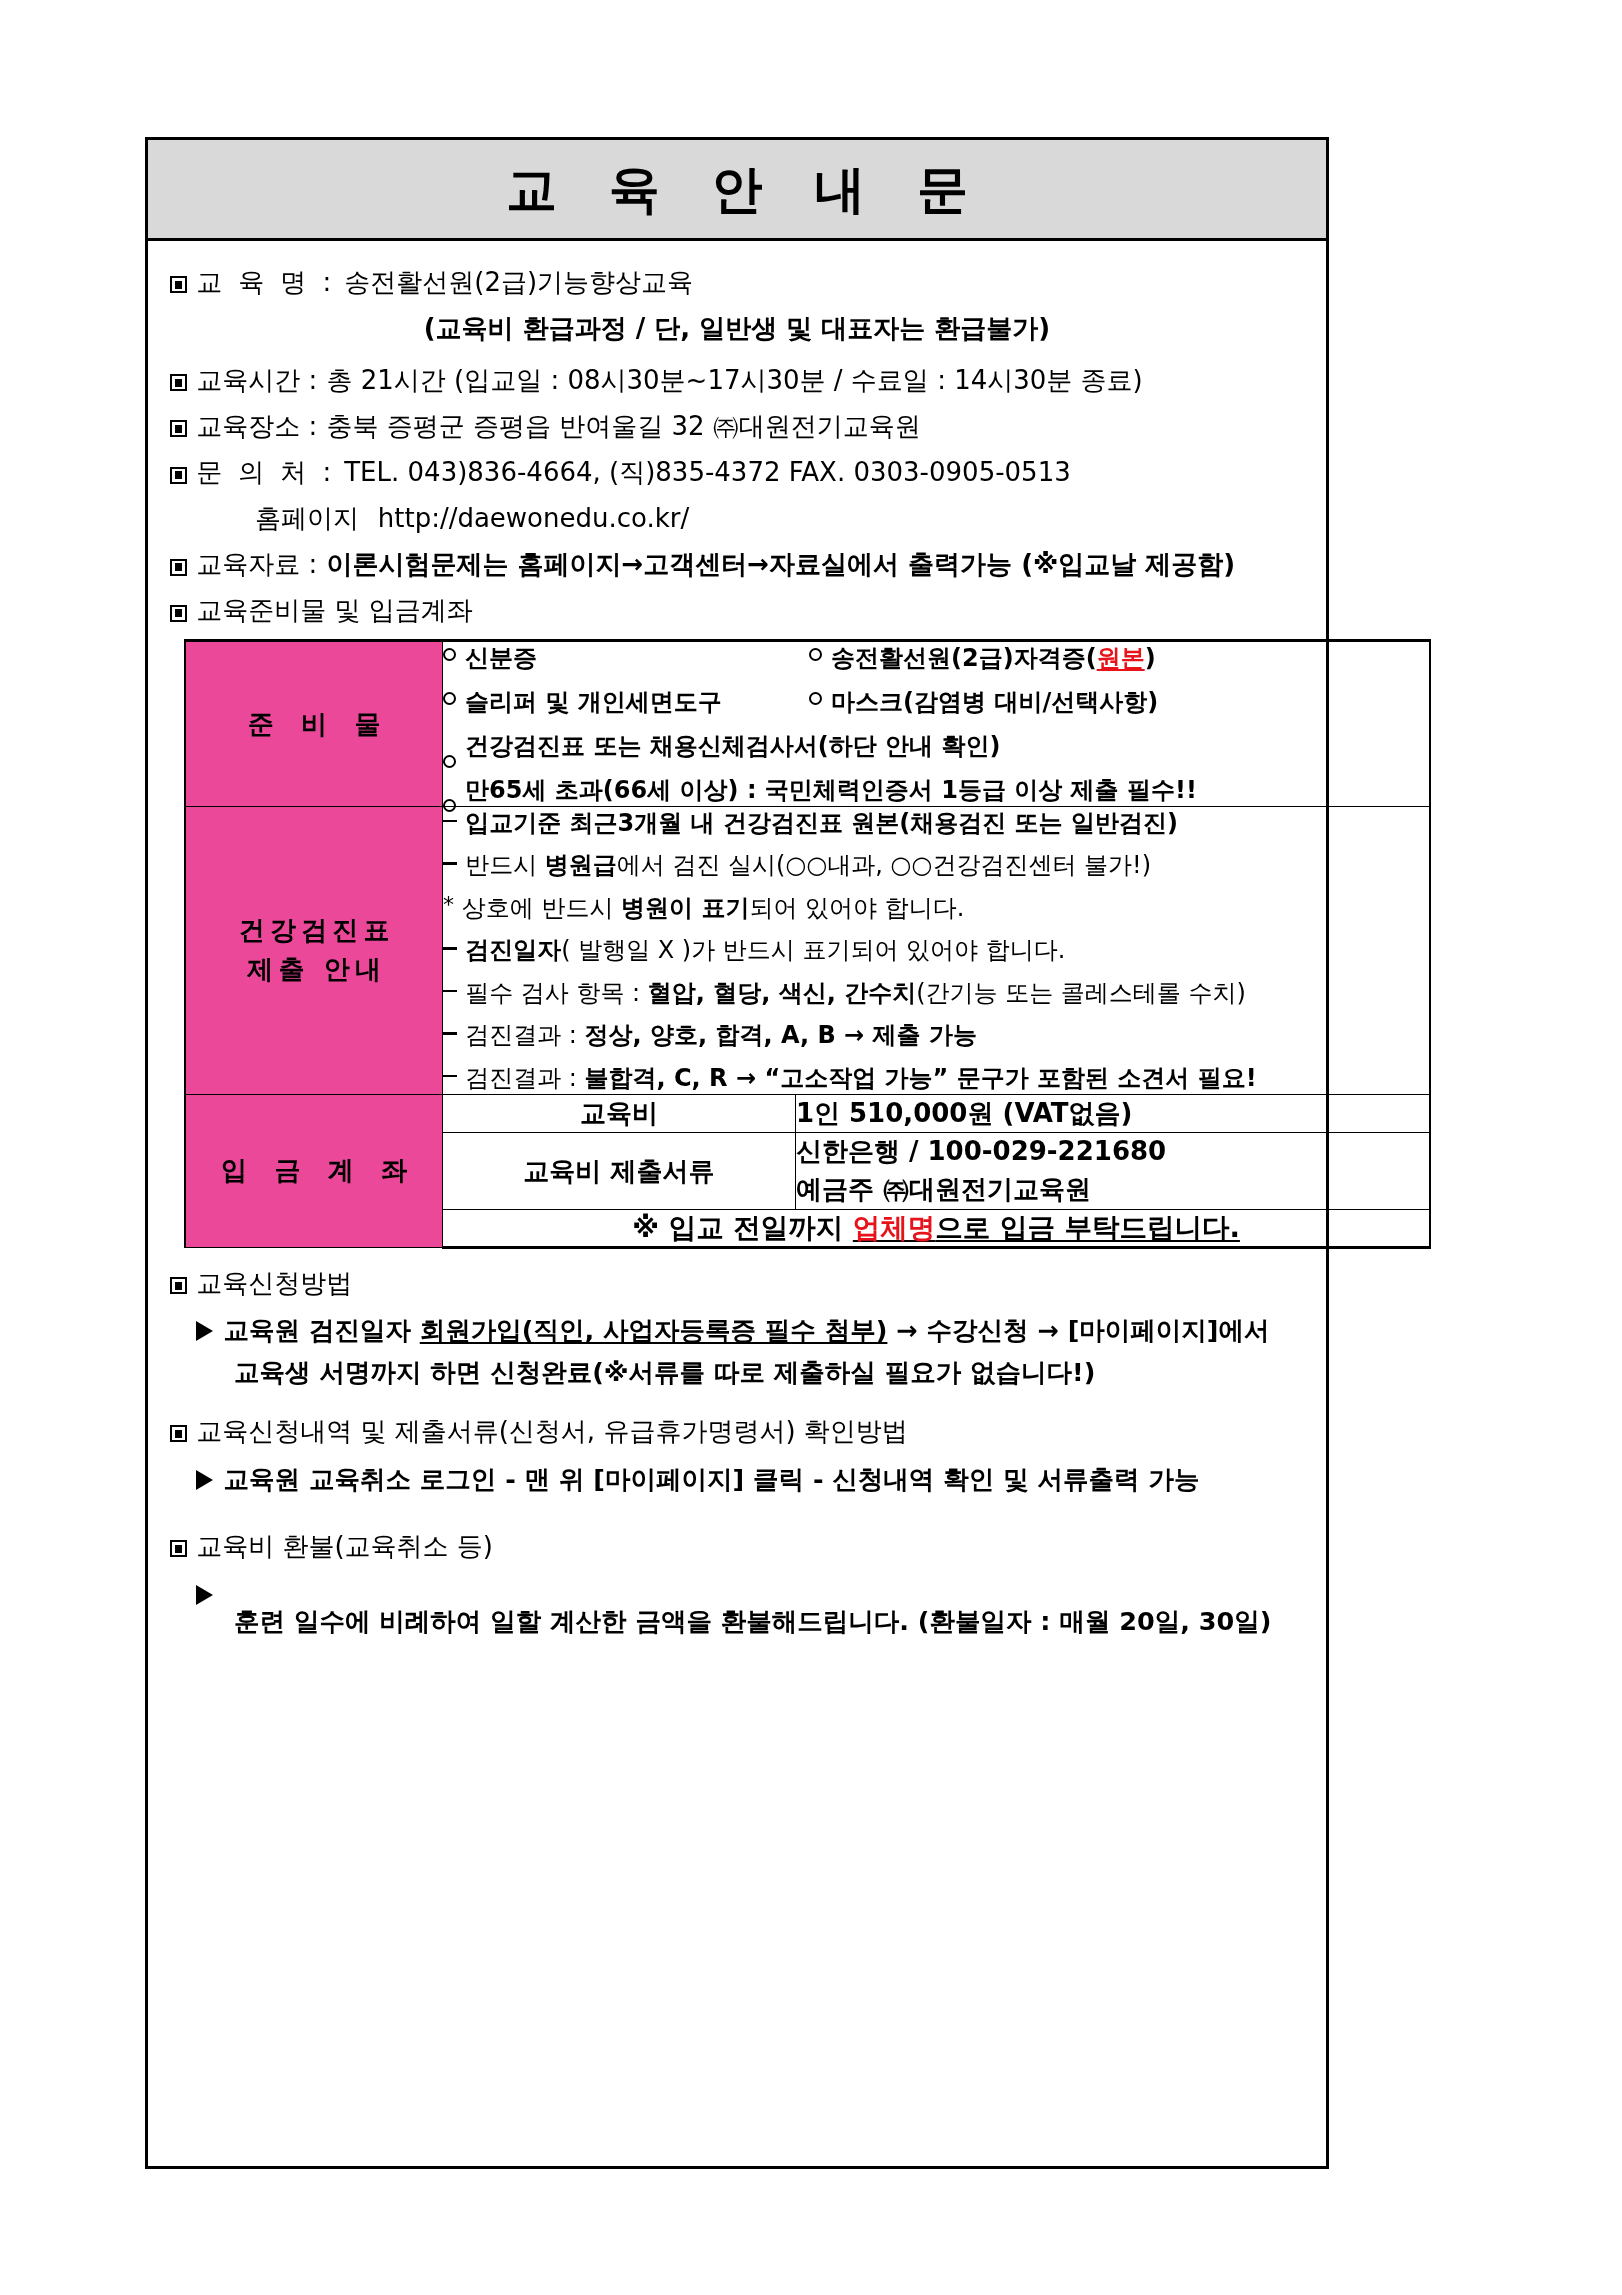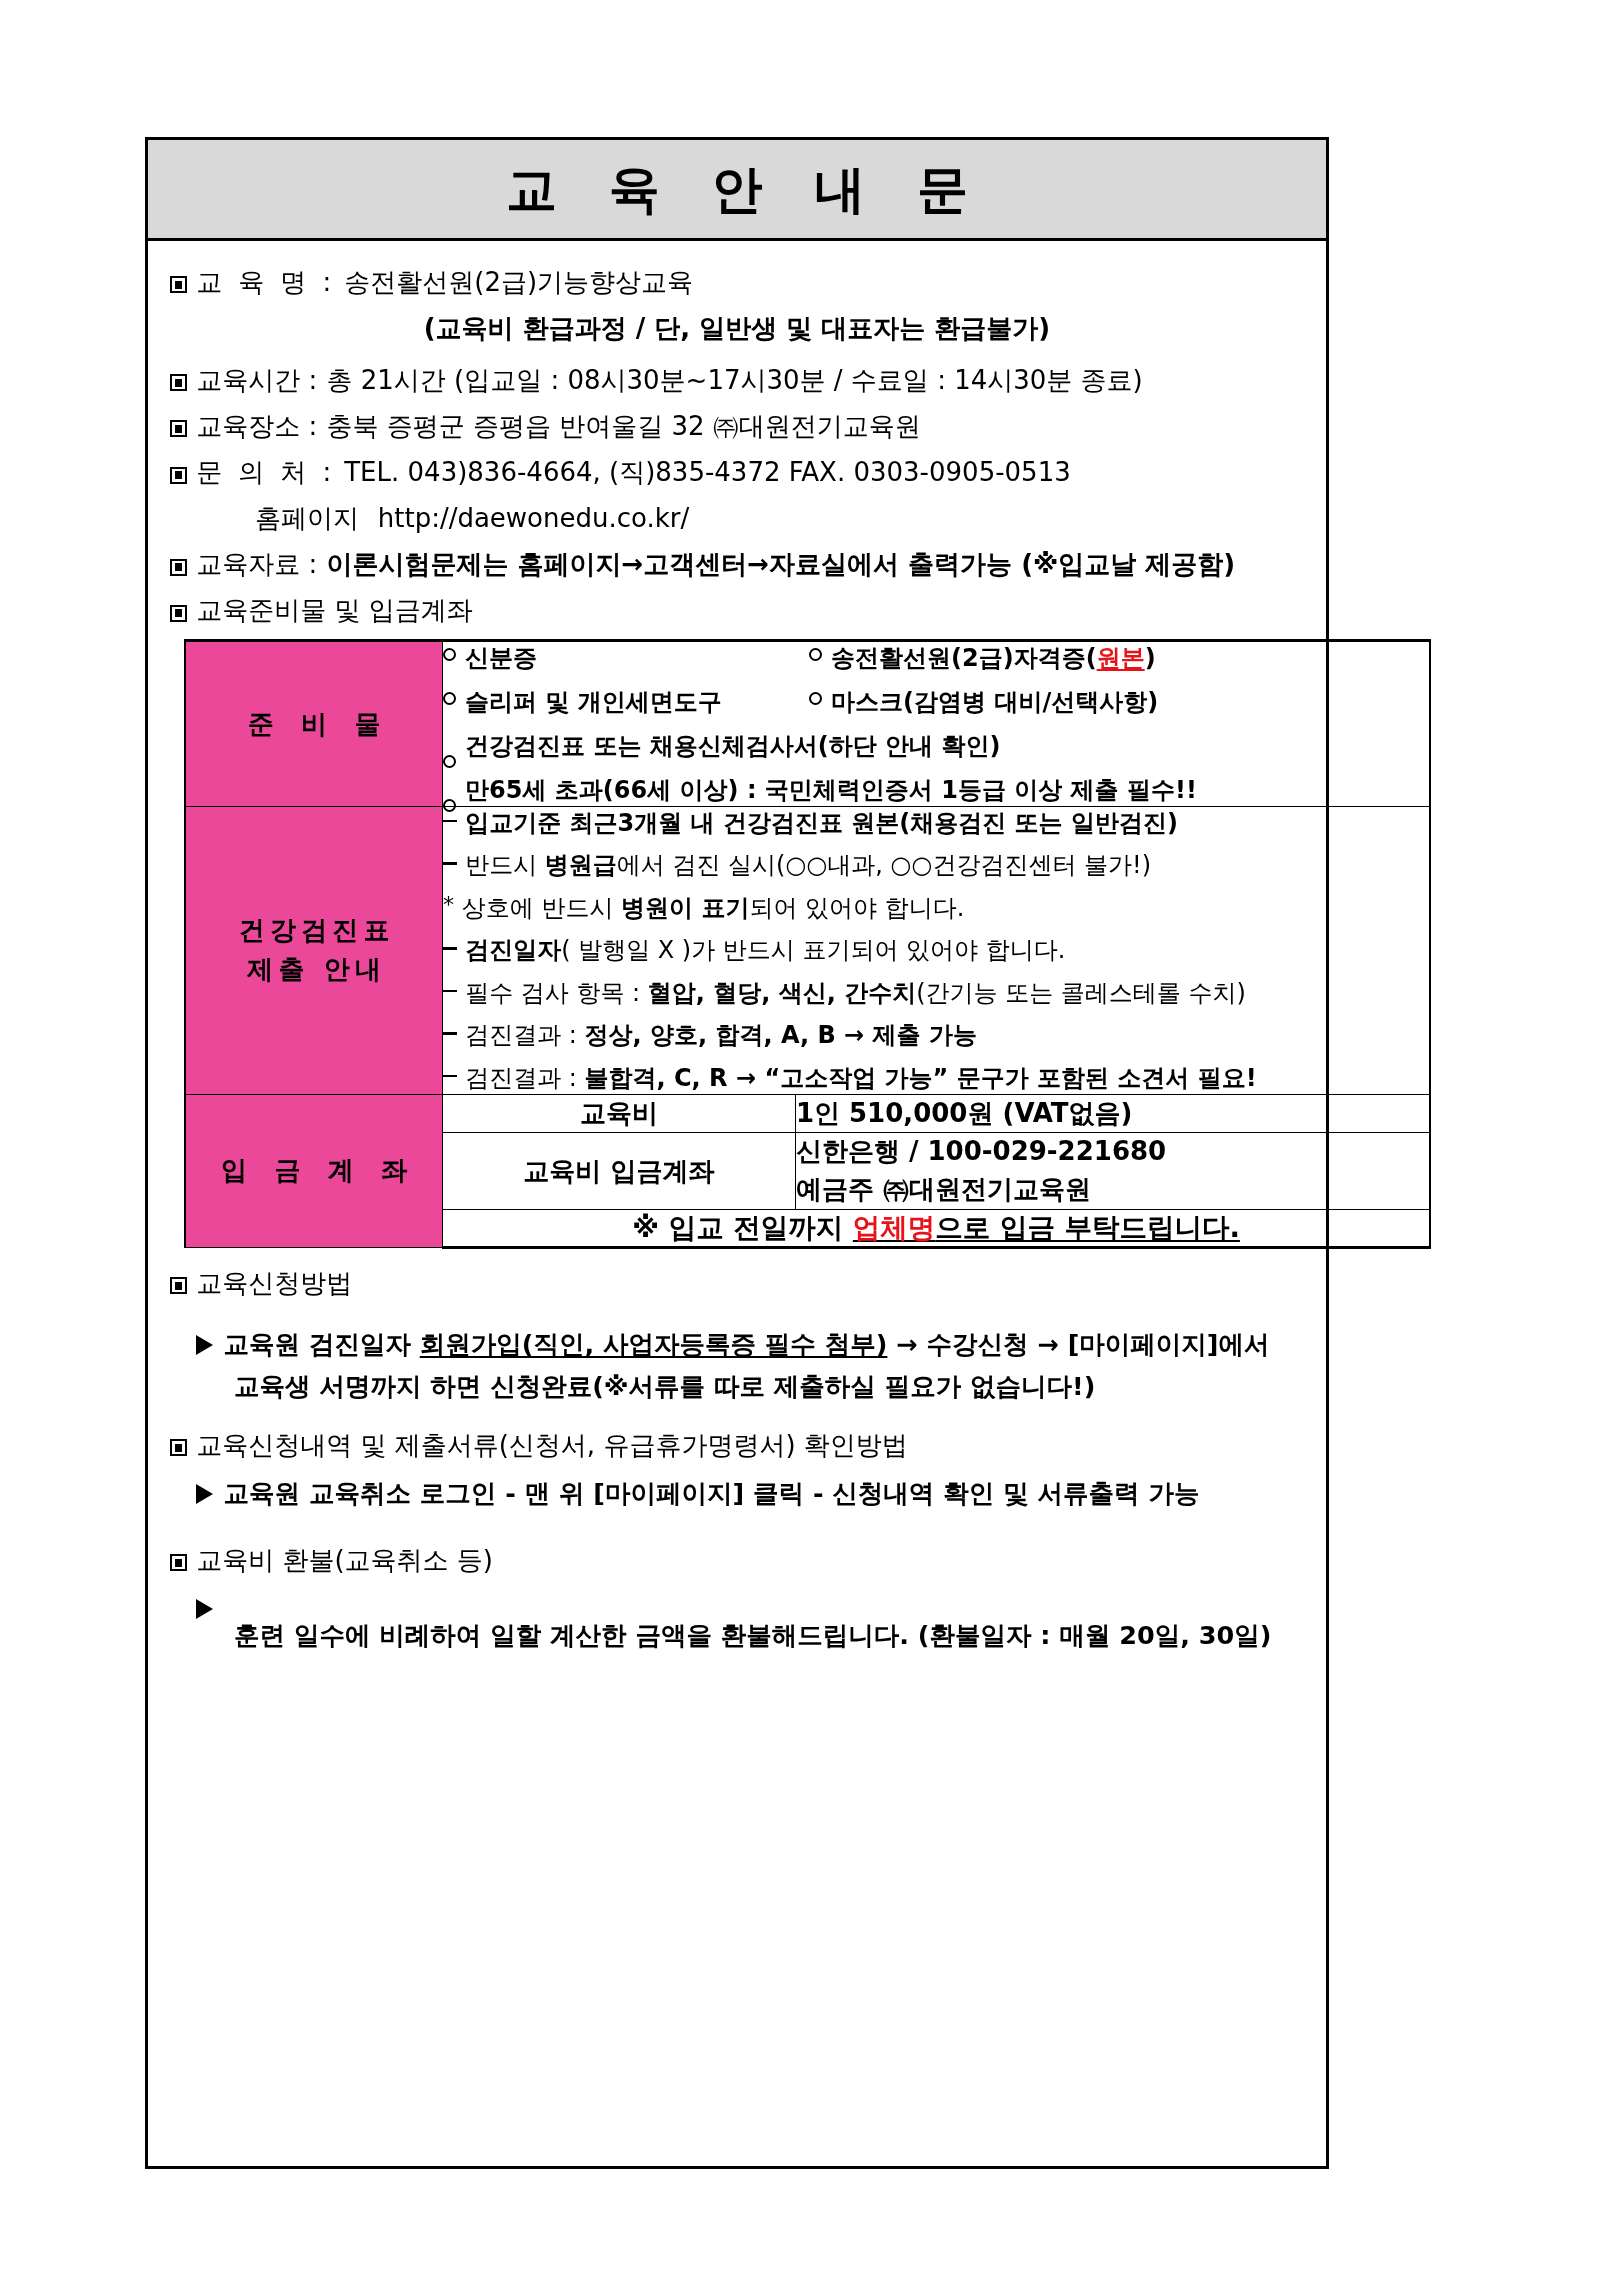--- a/index.html
+++ b/index.html
@@ -360,40 +360,40 @@
           <td class="pay-lbl">
             <span>교육비</span>
           </td>
           <td class="pay-val thick-r">
             <span>1인 510,000원 (VAT없음)</span>
           </td>
         </tr>
 
         <tr>
           <td class="pay-lbl">
-            <span>교육비 입금계좌</span>
+            <span>교육비 제출서류</span>
           </td>
           <td class="pay-val thick-r">
             <div>신한은행 / 100-029-221680</div>
             <div>예금주 ㈜대원전기교육원</div>
           </td>
         </tr>
 
         <tr>
           <td class="pay-note thick-bot thick-r" colspan="2">
             <span>※ 입교 전일까지 </span><span class="u"><span class="red">업체명</span><span>으로 입금 부탁드립니다.</span></span>
           </td>
         </tr>
 
       </tbody>
     </table>
 
     <div class="gap-s"></div>
 
-    <div class="line" style="margin-bottom:27px">
+    <div class="line" style="margin-bottom:13px">
       <span class="bullet"><span class="sq"></span></span>
       <span>교육신청방법</span>
     </div>
     <div class="sub-line" style="margin-left:26px">
       <span class="tri"></span>
       <span>
         <span>교육원 검진일자 </span><span class="u">회원가입(직인, 사업자등록증 필수 첨부)</span><span> → 수강신청 → [마이페이지]에서</span>
       </span>
     </div>
     <div class="sub-cont" style="margin-left:64px">교육생 서명까지 하면 신청완료(※서류를 따로 제출하실 필요가 없습니다!)</div>

